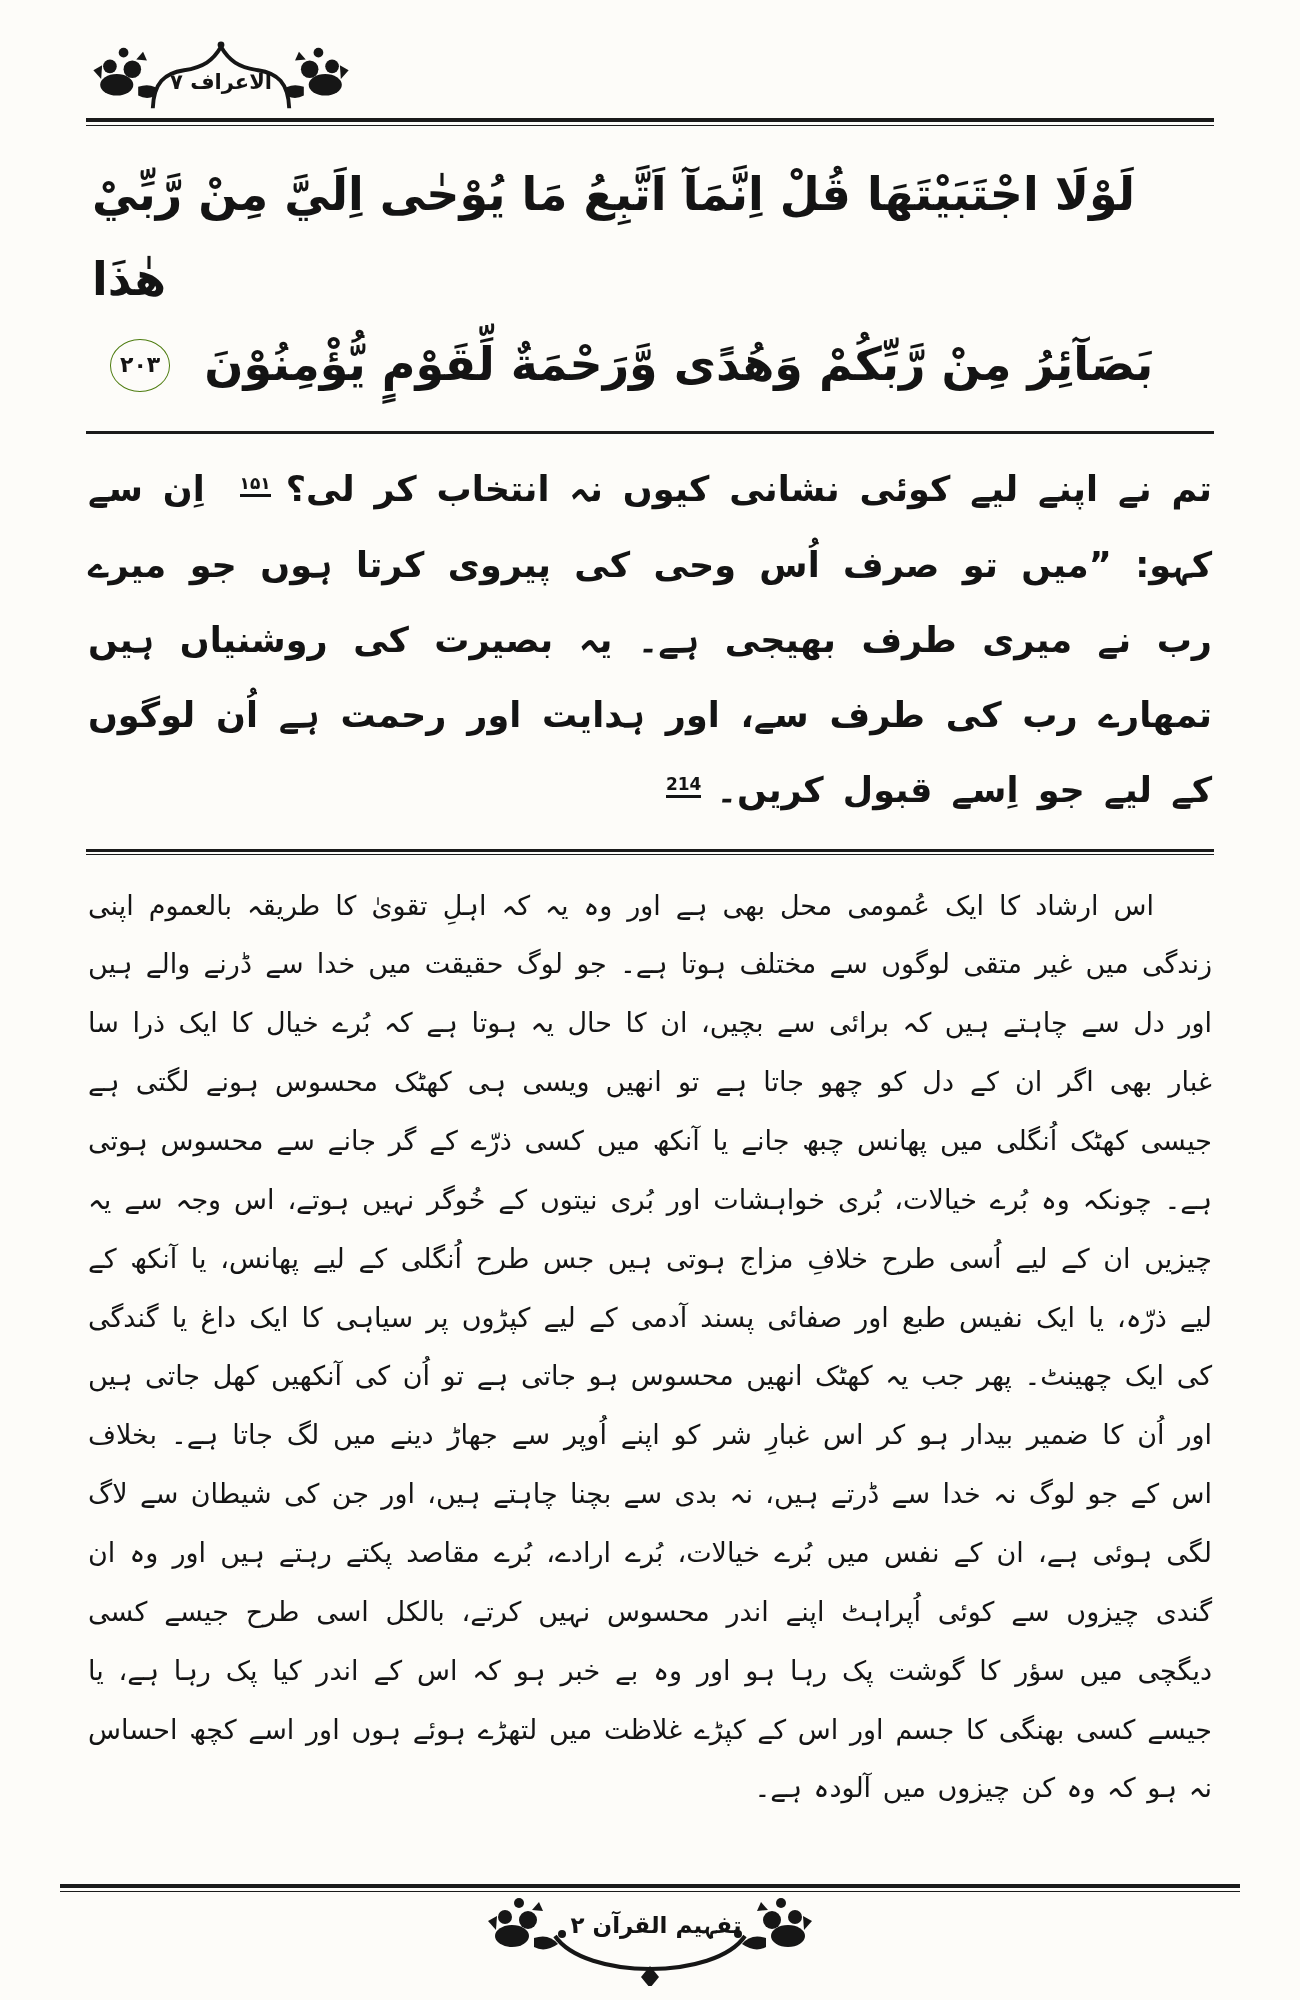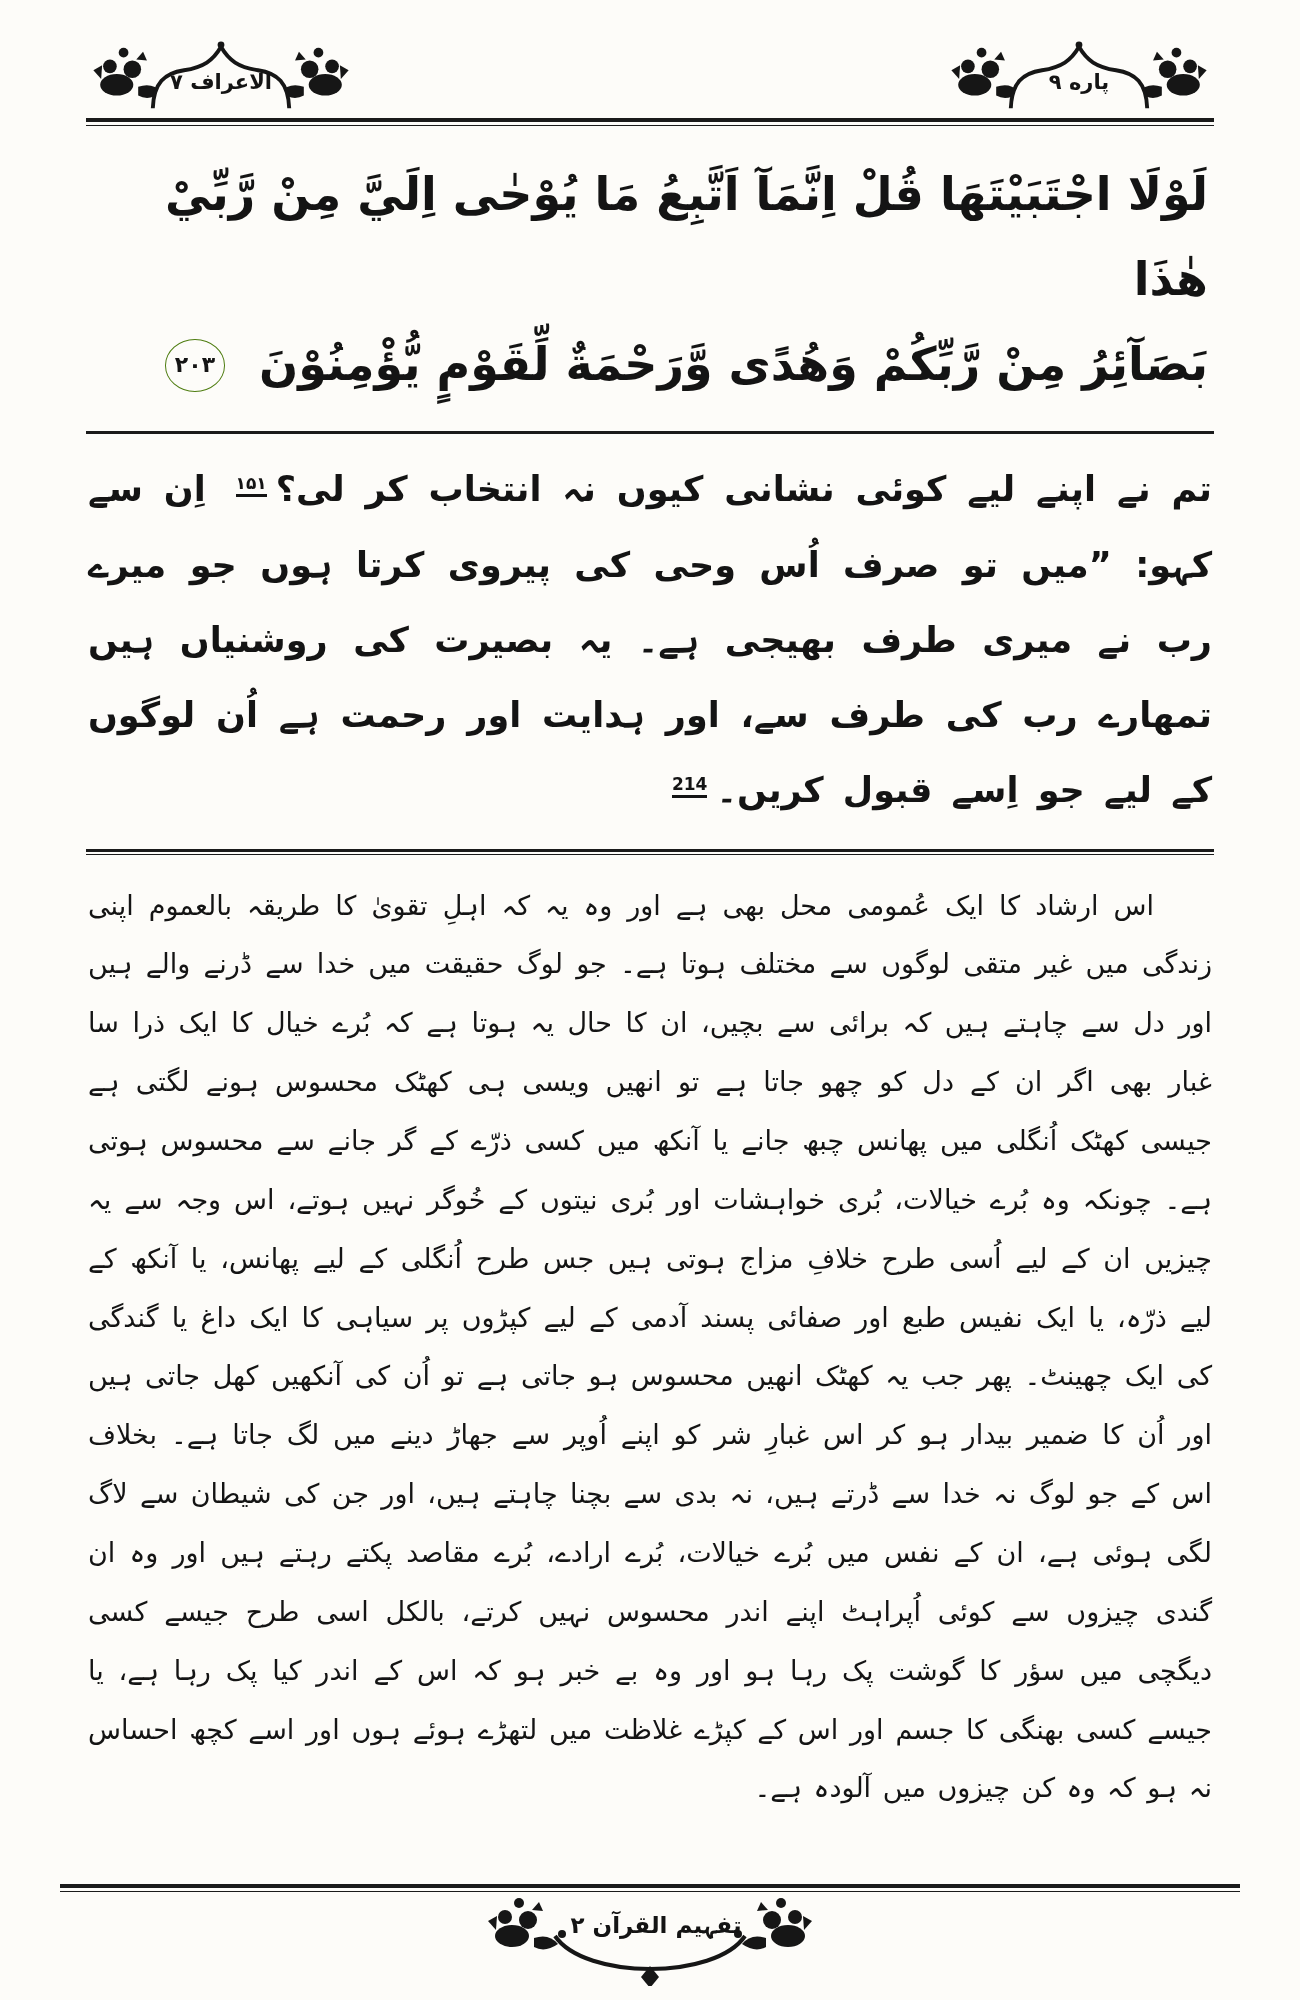--- a/index.html
+++ b/index.html
@@ -27,21 +27,21 @@
     text-align:center;font-size:21px;font-weight:bold;
     letter-spacing:1px;direction:rtl;
   }
   .rule-double{
     height:3px;margin:2px 0 0 0;
     border-top:4px solid #1b1b1b;border-bottom:1px solid #1b1b1b;
   }
 
   
   .quran{
-    direction:rtl;text-align:right;
+    direction:rtl;text-align:left;
     font-weight:bold;font-size:46px;line-height:1.85;
     padding:26px 6px 10px 6px;
   }
   .ayah-badge{
     display:inline-block;font-size:22px;font-weight:bold;
     border:1px solid #4d7c0f;border-radius:50%;
     padding:5px 9px;margin:0 18px;vertical-align:8px;
   }
 
   .rule-thin{height:0;border-top:3px solid #1b1b1b;margin:14px 0 4px 0;}
@@ -50,21 +50,21 @@
   
   .translation{
     direction:rtl;text-align:justify;
     font-size:35px;font-weight:bold;line-height:2.15;
     word-spacing:7px;padding:14px 2px 4px 2px;
   }
   .translation p{margin:0;}
   sup.fn{
     font-size:17px;font-weight:bold;
     border-bottom:3px solid #141414;padding-bottom:1px;
-    margin:0 9px;vertical-align:super;
+    margin:0 15px;vertical-align:super;
   }
 
   
   .commentary{
     direction:rtl;text-align:justify;
     font-size:27px;line-height:2.18;word-spacing:3px;
     padding:16px 2px 0 2px;min-height:1080px;
   }
   .c-para{margin:0 0 8px 0;}
   .c-para.indent{text-indent:58px;}
@@ -106,29 +106,20 @@
         <svg class="cart-svg" viewBox="0 0 262 78">
           <use href="#wing" fill="#161616"></use>
           <use href="#wing" x="-262" fill="#161616" transform="scale(-1,1)"></use>
           <use href="#arch" x="61" y="4" fill="#fdfcf9" stroke="#161616" stroke-width="4"></use>
           <circle cx="131" cy="5" r="3.5" fill="#161616"></circle>
         </svg>
         <span class="cart-label">الاعراف ۷</span>
       </div>
 
 
-      <div class="cartouche">
-        <svg class="cart-svg" viewBox="0 0 262 78">
-          <use href="#wing" fill="#161616"></use>
-          <use href="#wing" x="-262" fill="#161616" transform="scale(-1,1)"></use>
-          <use href="#arch" x="61" y="4" fill="#fdfcf9" stroke="#161616" stroke-width="4"></use>
-          <circle cx="131" cy="5" r="3.5" fill="#161616"></circle>
-        </svg>
-        <span class="cart-label">پاره ۹</span>
-      </div>
     </header>
 
     <div class="rule-double"></div>
 
     <section class="quran" dir="rtl" lang="ar">
       <div>لَوْلَا اجْتَبَيْتَهَا قُلْ اِنَّمَآ اَتَّبِعُ مَا يُوْحٰى اِلَيَّ مِنْ رَّبِّيْ هٰذَا</div>
       <div>
         <span>بَصَآئِرُ مِنْ رَّبِّكُمْ وَهُدًى وَّرَحْمَةٌ لِّقَوْمٍ يُّؤْمِنُوْنَ</span>
         <span class="ayah-badge">۲۰۳</span>
       </div>

